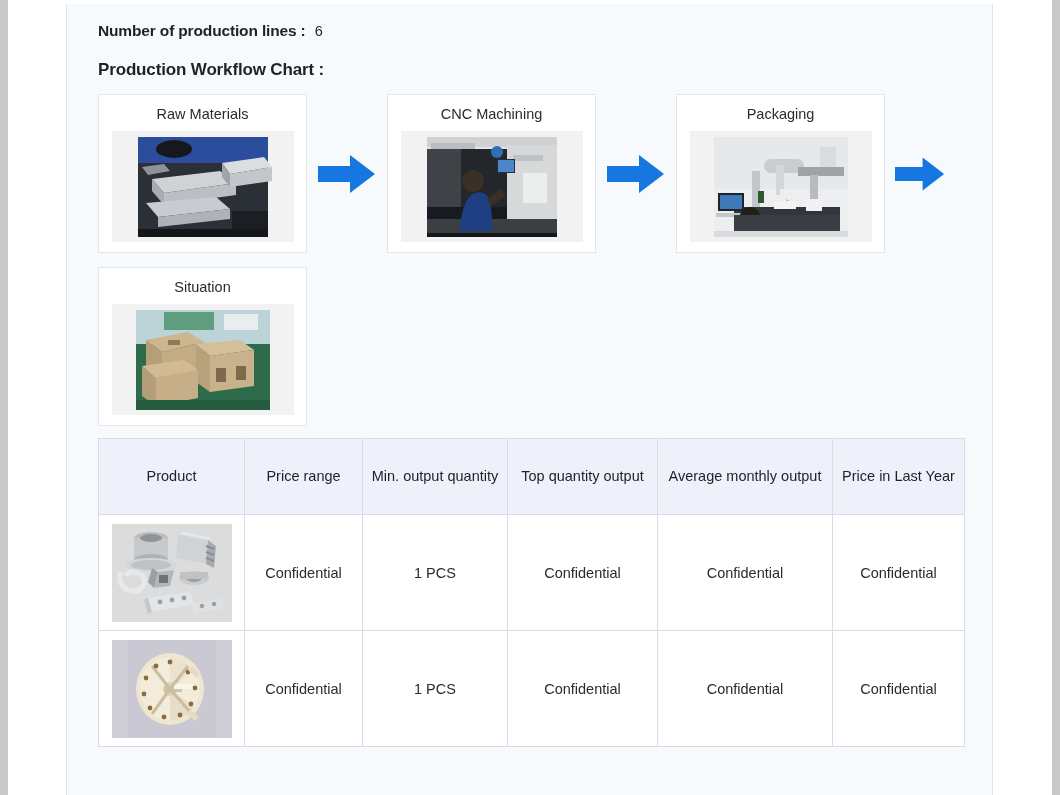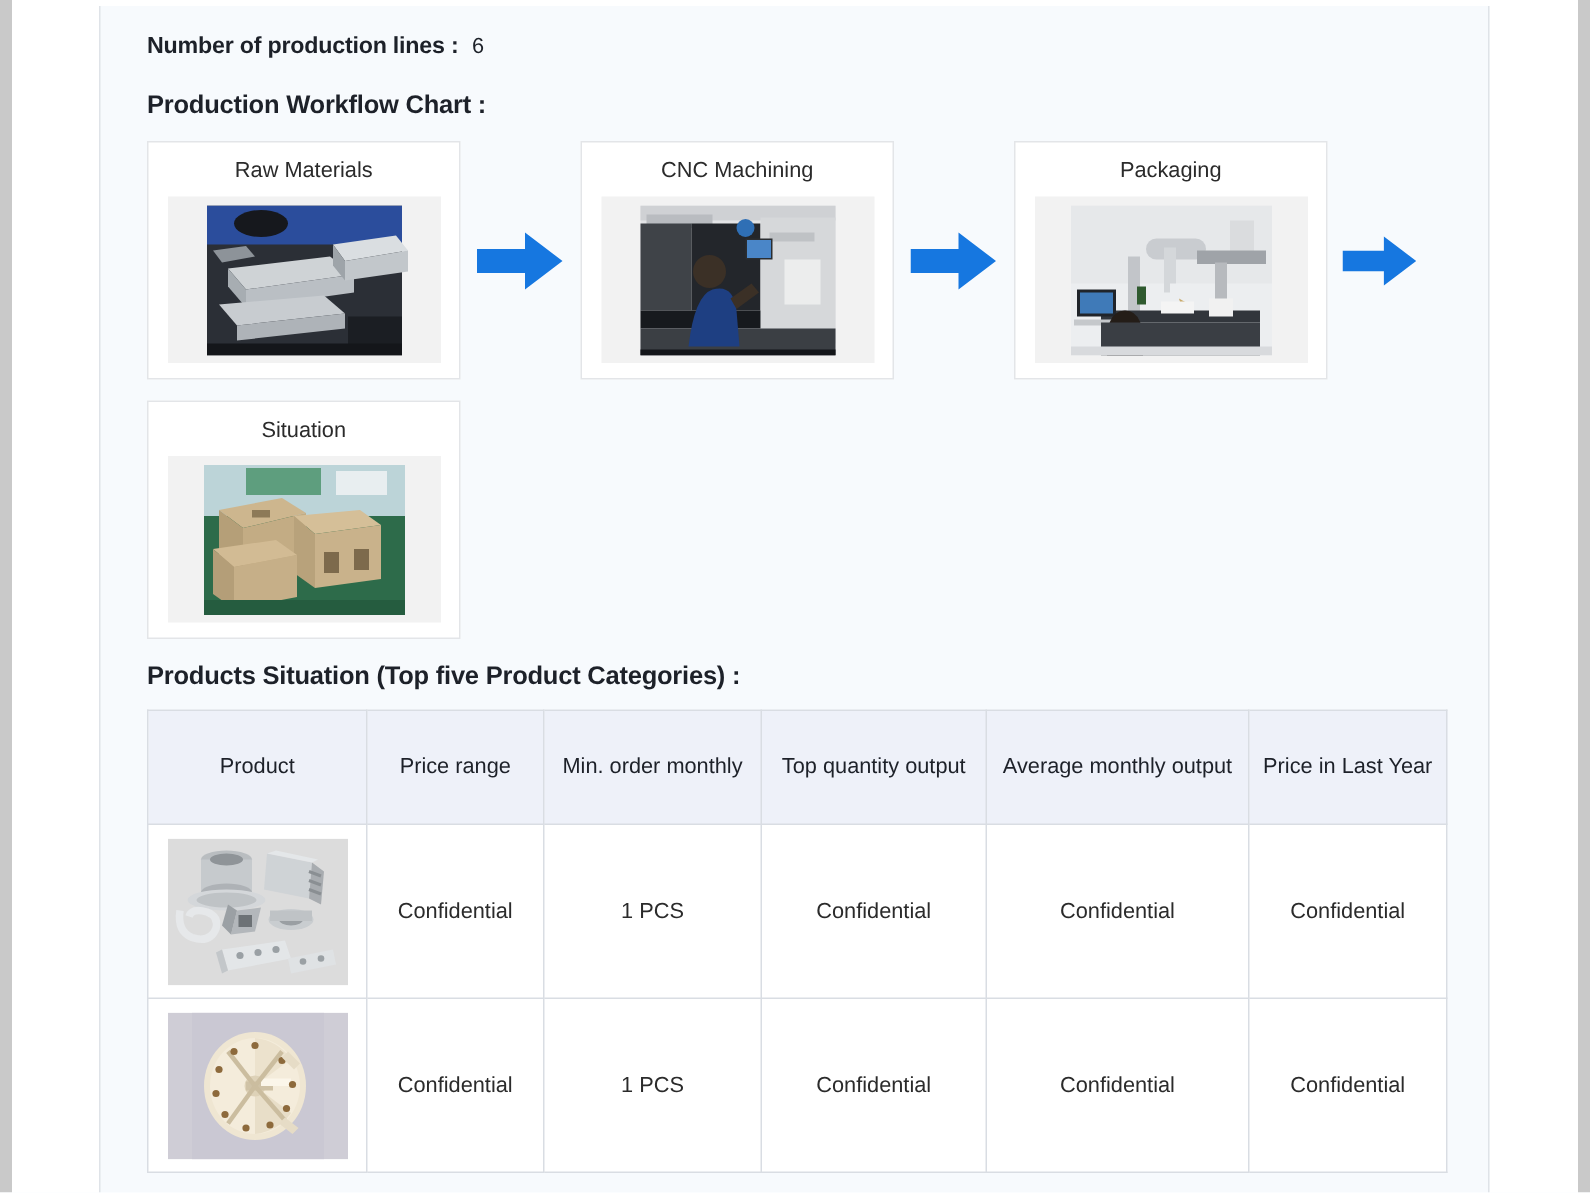--- a/index.html
+++ b/index.html
@@ -330,36 +330,35 @@
               <polygon points="44,68 86,60 86,88 44,96" fill="#c6af88"></polygon>
               <rect x="104" y="58" width="10" height="14" fill="#7d6a4c"></rect>
               <rect x="124" y="56" width="10" height="14" fill="#7d6a4c"></rect>
               <rect x="56" y="30" width="12" height="5" fill="#8d7a58"></rect>
               <rect x="24" y="90" width="134" height="10" fill="#255c3f"></rect>
             </svg>
           </div>
         </div>
       </div>
 
-      <div class="sec-heading">Products Situation (Top five Product Categories) :</div>
 
       <table class="tbl">
         <colgroup>
           <col style="width:146px">
           <col style="width:118px">
           <col style="width:145px">
           <col style="width:150px">
           <col style="width:175px">
           <col style="width:132px">
         </colgroup>
         <thead>
           <tr>
             <th>Product</th>
             <th>Price range</th>
-            <th>Min. order monthly</th>
+            <th>Min. output quantity</th>
             <th>Top quantity output</th>
             <th>Average monthly output</th>
             <th>Price in Last Year</th>
           </tr>
         </thead>
         <tbody>
           <tr>
             <td class="prodcell">
               <div class="prod-img">
                 <svg width="120" height="98" viewBox="0 0 120 98">

